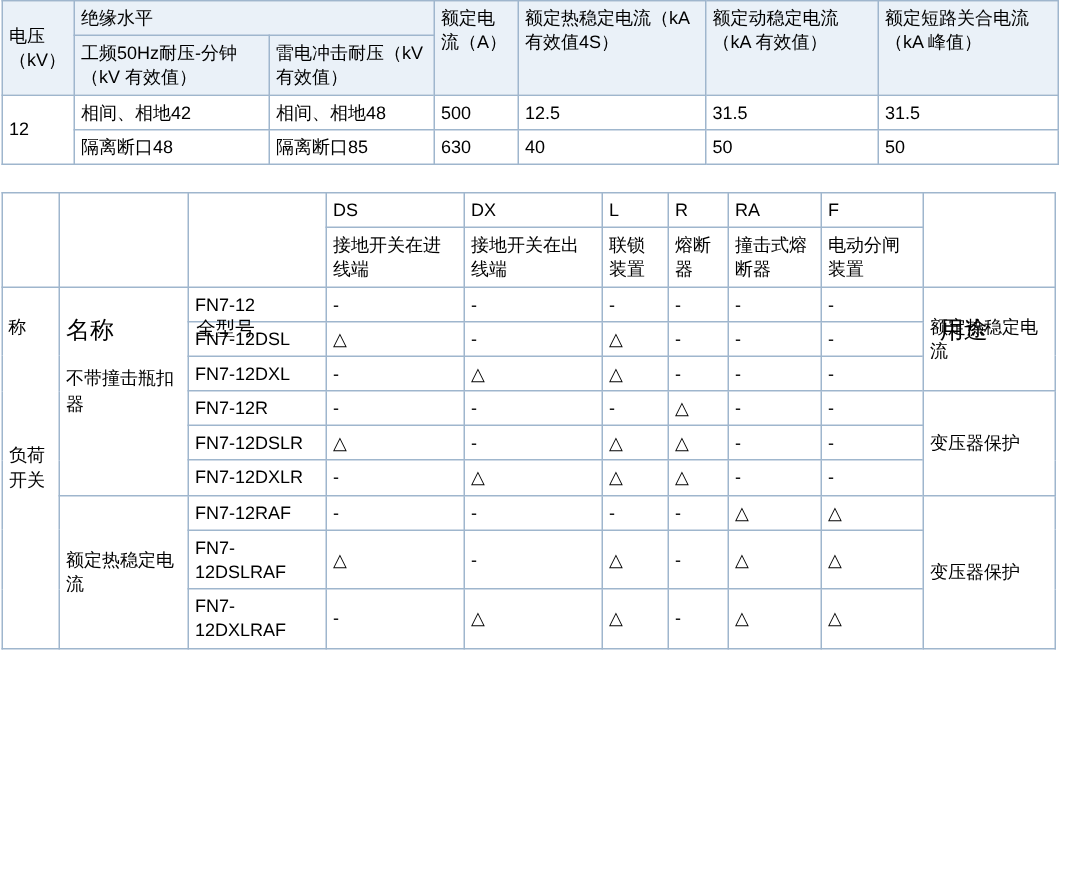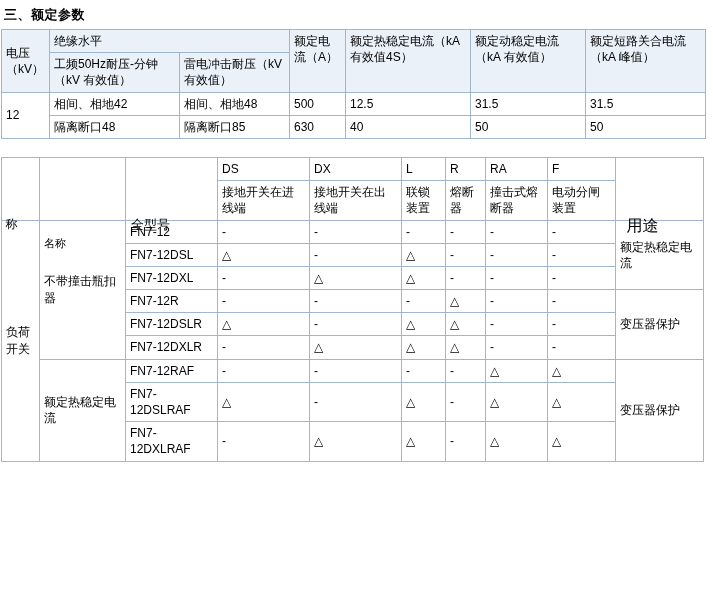--- a/index.html
+++ b/index.html
@@ -70,21 +70,20 @@
 
   .t2 td { height: 14px; }
   .vmid { vertical-align: middle; }
   .code { white-space: normal; }
 </style>
 </head>
 <body>
 
 <div class="page">
 
-  <div class="section-title">三、额定参数</div>
 
   <table class="t1">
     <colgroup>
       <col class="c0">
         <col class="c1">
         <col class="c2">
         <col class="c3">
         <col class="c4">
         <col class="c5">
         <col class="c6">
@@ -245,17 +244,17 @@
         <td class="vmid">△</td>
         <td class="vmid">△</td>
         <td class="vmid">-</td>
         <td class="vmid">△</td>
         <td class="vmid">△</td>
       </tr>
     </tbody>
   </table>
 
   <div style="position: absolute; left: 5.5px; top: 209.719px; font-size: 12px;">称</div>
-  <div style="position: absolute; left: 43.9219px; top: 209.719px; font-size: 11px; margin-top: 20px;">名称</div>
+  <div style="position: absolute; left: 43.9219px; top: 209.719px; font-size: 16px;">名称</div>
   <div style="position: absolute; left: 130.891px; top: 209.719px; font-size: 13px;">全型号</div>
   <div style="position: absolute; left: 626.453px; top: 209.719px; font-size: 16px;">用途</div>
 
 </div>
 
 </body></html>

